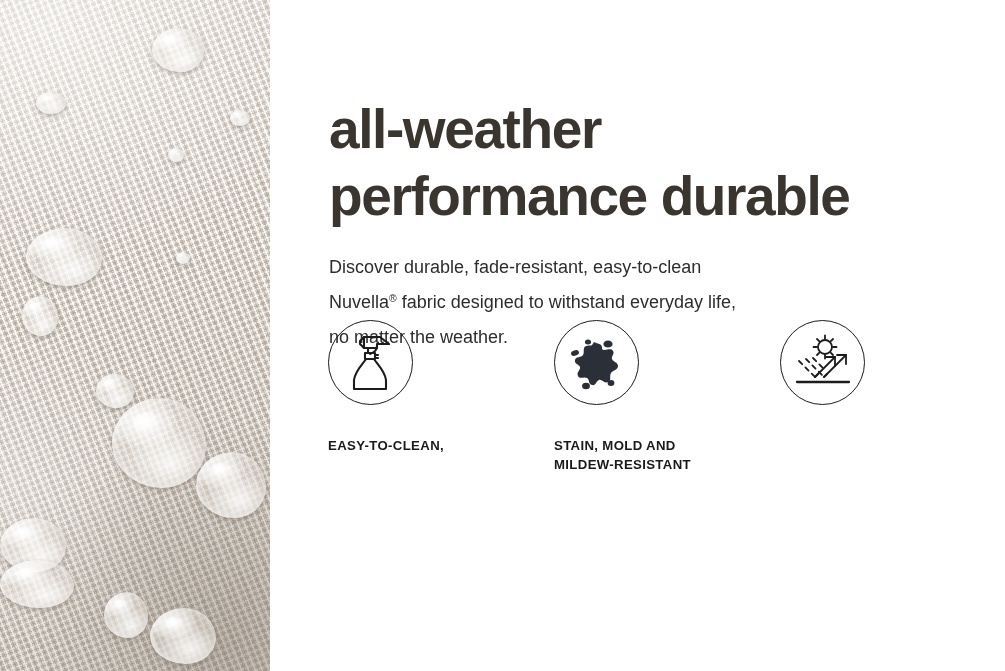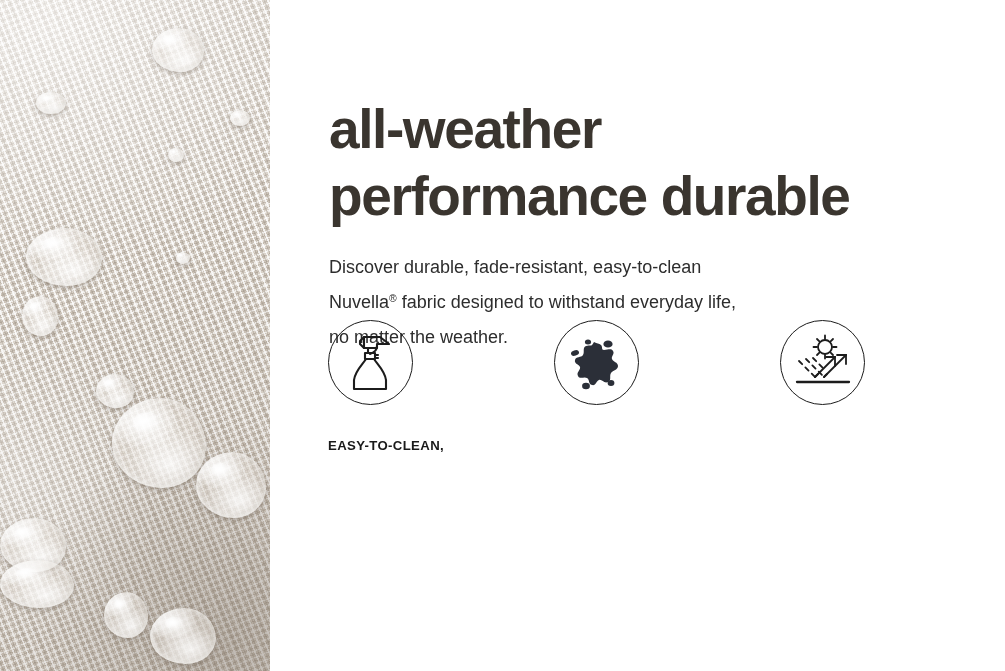--- a/index.html
+++ b/index.html
@@ -214,20 +214,22 @@
                      C13 30 8 30 9 26 C10 22 15 24 17 21 C19 18 16 14 20 12
                      C24 10 25 14 28 8 Z"></path>
             <ellipse cx="42" cy="10" rx="4.6" ry="3.6"></ellipse>
             <ellipse cx="22" cy="8" rx="3.1" ry="2.5"></ellipse>
             <ellipse cx="9" cy="19" rx="4.1" ry="2.7" transform="rotate(-18 9 19)"></ellipse>
             <ellipse cx="20" cy="52" rx="3.9" ry="3.3"></ellipse>
             <ellipse cx="45" cy="49" rx="3.4" ry="2.9"></ellipse>
           </svg>
         </div>
         <div class="feature-caption">
+          <span class="cap-line">STAIN, MOLD AND</span>
+          <span class="cap-line">MILDEW-RESISTANT</span>
         </div>
       </div>
 
       <div class="feature">
         <div class="icon-circle">
           <svg width="62" height="58" viewBox="0 0 62 58" fill="none" stroke="#1c1c1c" stroke-width="1.8" stroke-linecap="round">
 
             <circle cx="33" cy="13" r="7"></circle>
             <path d="M33 1.5 L33 5 M33 21 L33 24.5
                      M21.5 13 L25 13 M41 13 L44.5 13

